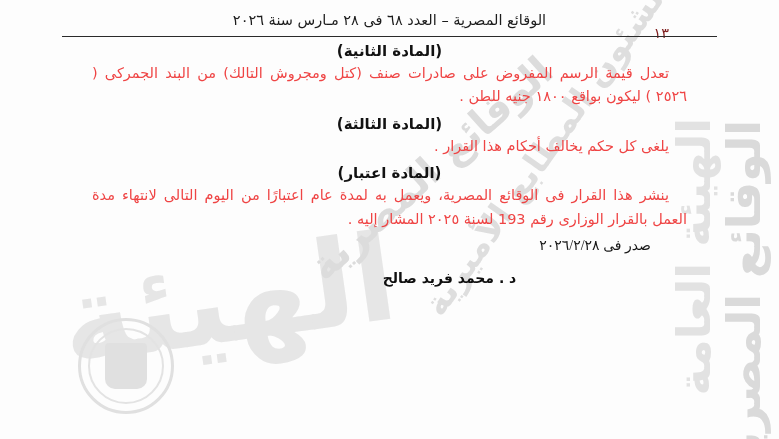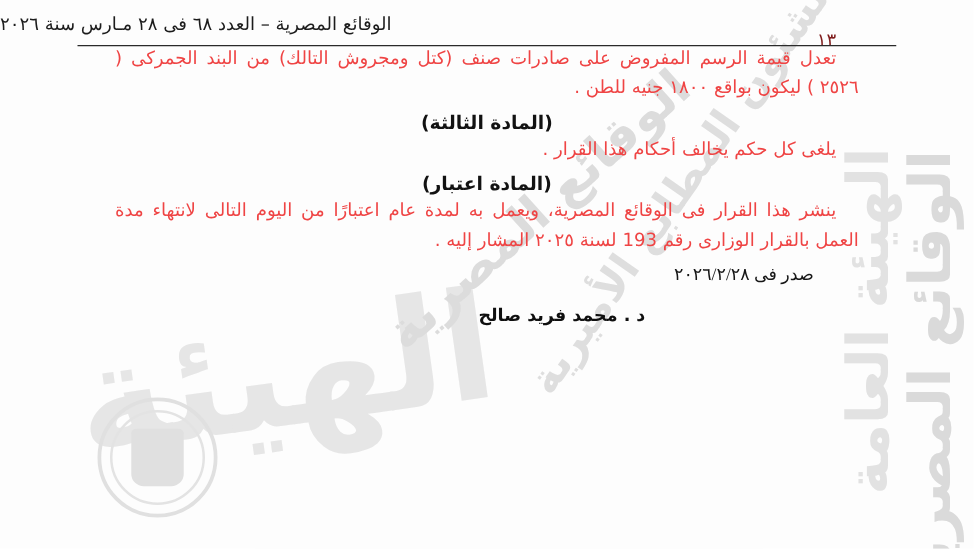--- a/index.html
+++ b/index.html
@@ -106,21 +106,21 @@
     left: 0;
     right: 0;
     height: 26px;
     direction: rtl;
   }
   .header-title {
     position: absolute;
     left: 0;
     right: 0;
     top: 2px;
-    text-align: left;
+    text-align: center;
     font-size: 14.5px;
     letter-spacing: 0.5px;
     color: #1c1c1c;
   }
   .header-page-no {
     position: absolute;
     right: 110px;
     top: 15px;
     font-size: 14.5px;
     color: #7f1d1d;
@@ -200,20 +200,21 @@
   </div>
 
   <div class="doc-header">
     <div class="header-title">الوقائع المصرية – العدد ٦٨ فى ٢٨ مـارس سنة ٢٠٢٦</div>
     <div class="header-page-no">١٣</div>
     <div class="header-rule"></div>
   </div>
 
   <div class="doc-body">
 
+    <div class="article-heading">(المادة الثانية)</div>
     <p class="article-text indent">تعدل قيمة الرسم المفروض على صادرات صنف (كتل ومجروش التالك) من البند الجمركى ( ٢٥٢٦ ) ليكون بواقع ١٨٠٠ جنيه للطن .</p>
 
     <div class="article-heading">(المادة الثالثة)</div>
     <p class="article-text indent">يلغى كل حكم يخالف أحكام هذا القرار .</p>
 
     <div class="article-heading">(المادة اعتبار)</div>
     <p class="article-text indent">ينشر هذا القرار فى الوقائع المصرية، ويعمل به لمدة عام اعتبارًا من اليوم التالى لانتهاء مدة العمل بالقرار الوزارى رقم 193 لسنة ٢٠٢٥ المشار إليه .</p>
 
     <div class="date-line">صدر فى ٢٠٢٦/٢/٢٨</div>
 

